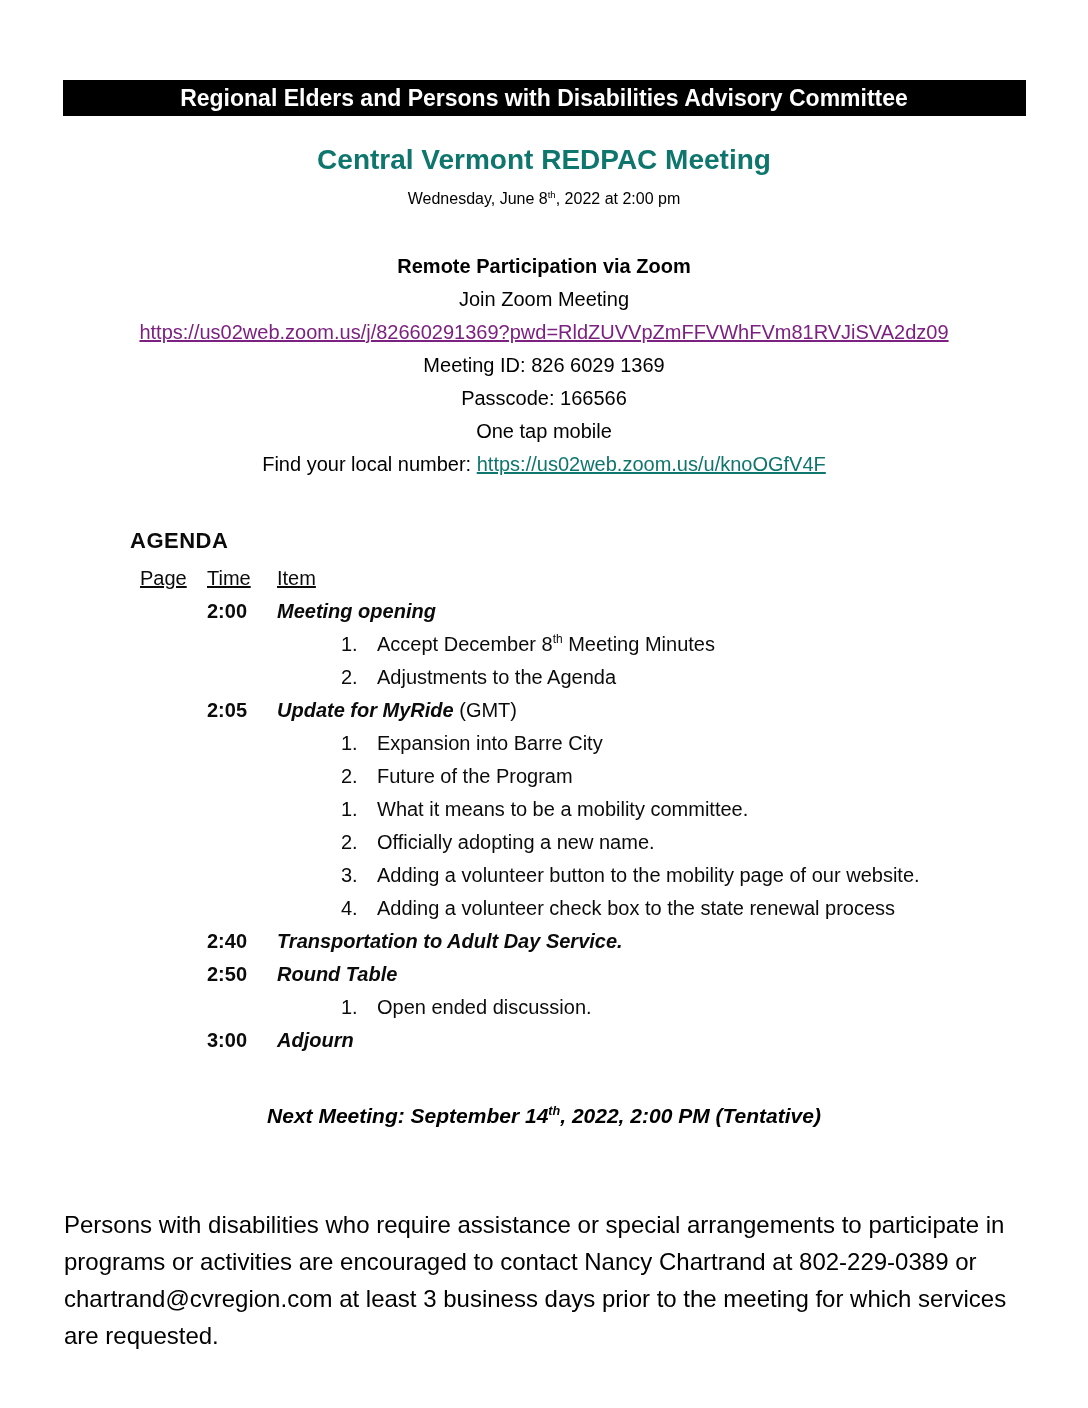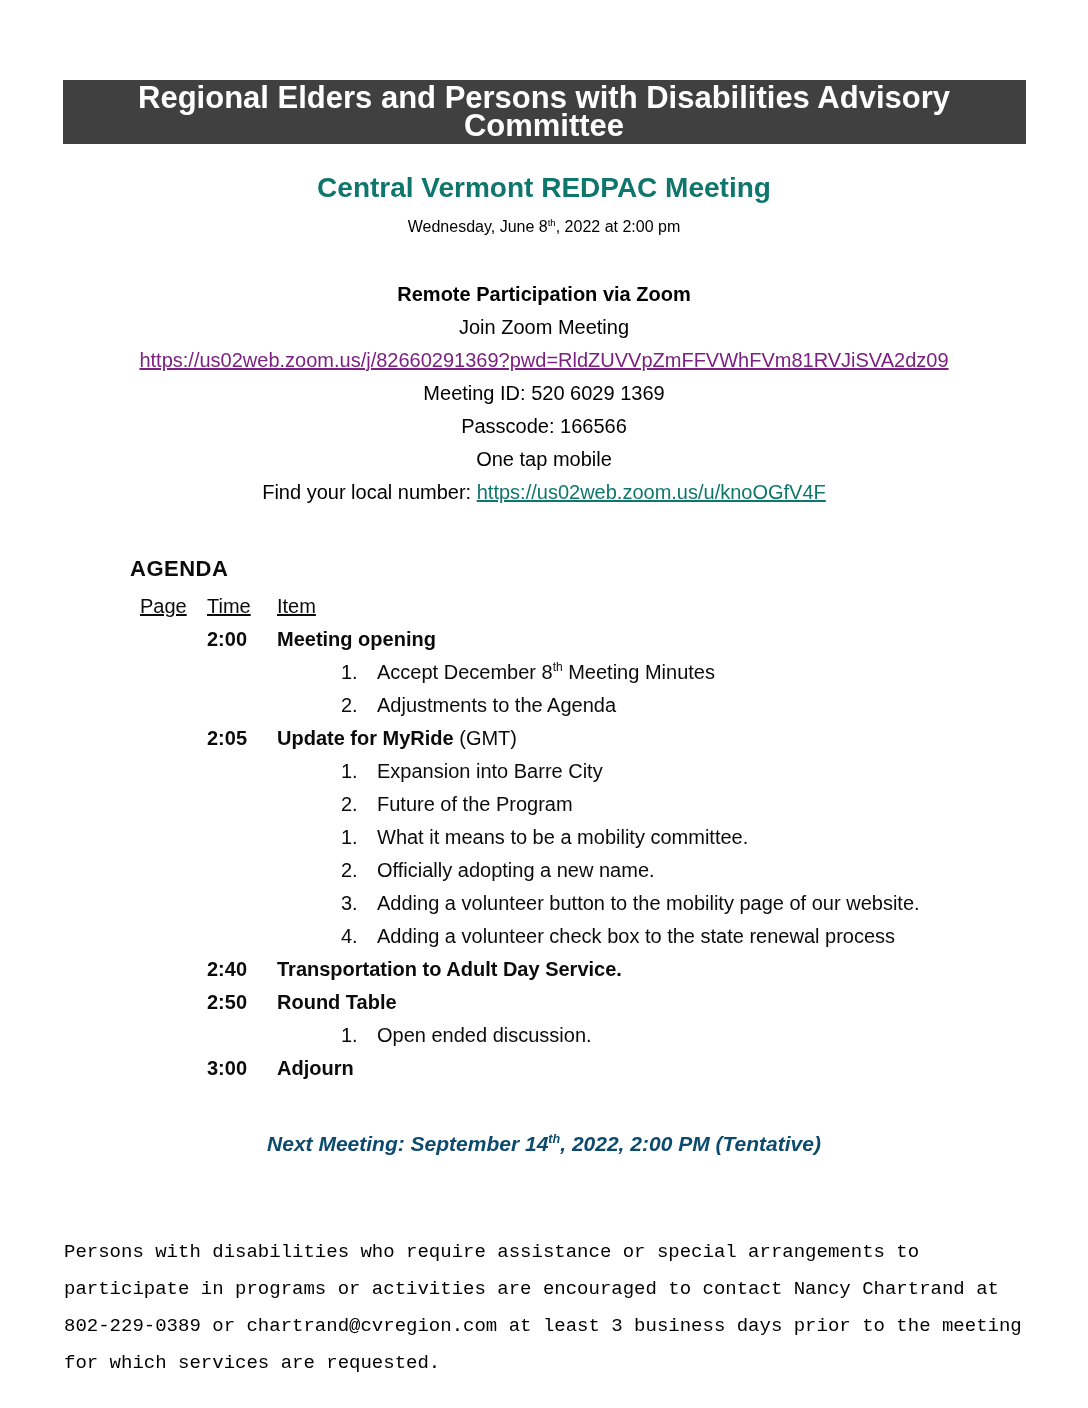--- a/index.html
+++ b/index.html
@@ -5,22 +5,22 @@
   html,body{margin:0;padding:0;background:#ffffff;}
   body{
     width:1088px;height:1408px;overflow:hidden;
     font-family:"Liberation Sans",sans-serif;color:#0b0b0b;
     -webkit-font-smoothing:antialiased;
   }
   .page{position:relative;width:1088px;height:1408px;background:#fff;}
 
   .banner{
     margin:80px auto 0 auto;width:963px;
-    background:#404040;color:#ffffff;
-    font-weight:bold;font-size:31px;line-height:28px;
+    background:#000000;color:#ffffff;
+    font-weight:bold;font-size:23px;line-height:28px;
     text-align:center;padding:4px 0;
   }
 
   .title{
     margin-top:27px;text-align:center;
     font-size:28px;font-weight:bold;line-height:34px;color:#0f766e;
   }
   .docdate{
     margin-top:8px;text-align:center;
     font-size:16px;line-height:28px;color:#000;
@@ -36,34 +36,34 @@
     margin:45px 0 0 130px;
     font-size:22px;font-weight:bold;line-height:30px;letter-spacing:0.5px;
   }
   .agenda-grid{margin:6px 0 0 140px;font-size:20px;line-height:33px;}
   .cols-row span{text-decoration:underline;}
   .col-page{display:inline-block;width:67px;}
   .col-time{display:inline-block;width:70px;}
   .col-item{display:inline-block;}
   .agenda-row{display:flex;}
   .agenda-row .col-time{font-weight:bold;}
-  .agenda-row .col-item b{font-weight:bold;}
+  .agenda-row .col-item b{font-weight:bold;font-style:italic;}
   .sub-row{display:flex;padding-left:201px;}
   .sub-num{width:36px;flex:none;}
   .sub-text{max-width:575px;text-align:center;}
 
   .next-meeting{
     margin-top:45px;text-align:center;
     font-size:21px;font-weight:bold;font-style:italic;
-    color:#0c4a6e;line-height:28px;
+    color:#000000;line-height:28px;
   }
 
   .footer{
     margin:76px 0 0 64px;max-width:962px;
-    font-size:19px;line-height:37px;color:#000;font-family:Liberation Mono, monospace;
+    font-size:24px;line-height:37px;color:#000;
   }
 </style>
 </head>
 <body>
 
 <div class="page">
 
   <div class="banner">
     <span>Regional Elders and Persons with Disabilities Advisory Committee</span>
   </div>
@@ -73,21 +73,21 @@
   </div>
 
   <div class="docdate"><span>Wednesday, June 8</span><sup>th</sup><span>, 2022 at 2:00 pm</span></div>
 
   <div class="zoomblock">
     <div class="zoom-heading">Remote Participation via Zoom</div>
     <div>Join Zoom Meeting</div>
     <div>
       <a class="link-purple" href="#">https://us02web.zoom.us/j/82660291369?pwd=RldZUVVpZmFFVWhFVm81RVJiSVA2dz09</a>
     </div>
-    <div>Meeting ID: 520 6029 1369</div>
+    <div>Meeting ID: 826 6029 1369</div>
     <div>Passcode: 166566</div>
     <div>One tap mobile</div>
     <div><span>Find your local number: </span><a class="link-blue" href="#">https://us02web.zoom.us/u/knoOGfV4F</a></div>
   </div>
 
   <div class="agenda-heading">AGENDA</div>
 
   <div class="agenda-grid">
     <div class="cols-row">
       <span class="col-page">Page</span><span class="col-time">Time</span><span class="col-item">Item</span>

